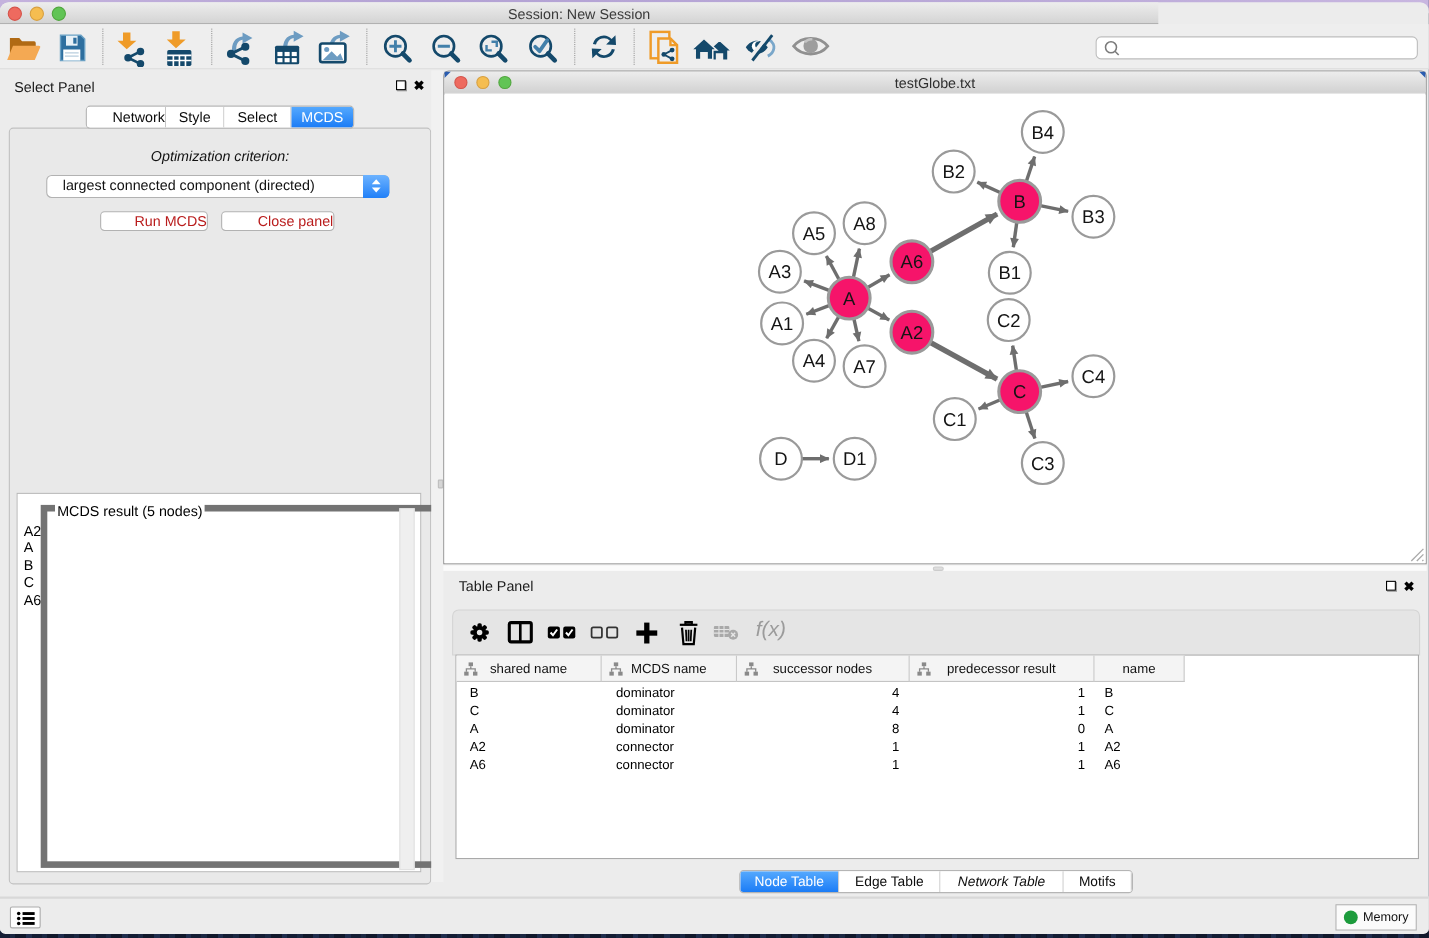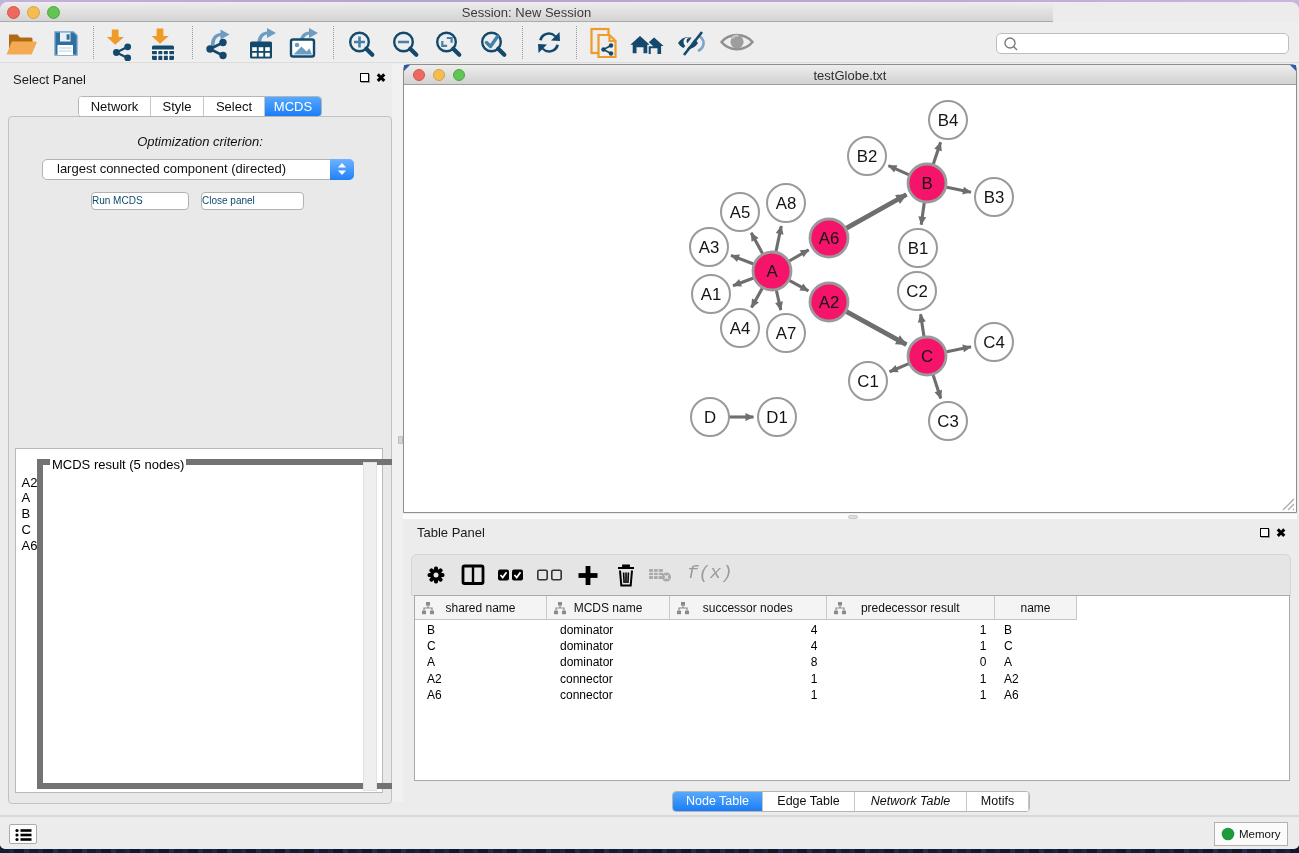--- a/index.html
+++ b/index.html
@@ -28,21 +28,21 @@
 .sqbtn { position:absolute; width:9px; height:9px; border:1.5px solid #000; background:#fff; box-shadow:1px 1px 0 #9a9a9a; }
 .xbtn { position:absolute; font-size:12px; font-weight:bold; color:#000; }
 
 #cpbox { position:absolute; left:8px; top:114px; width:384px; height:688px; background:#e9e9e9; border:1px solid #c1c1c1; border-radius:4px; }
 #cptabs { position:absolute; left:78px; top:94px; height:21px; display:flex; border:1px solid #b5b5b5; border-radius:4px; overflow:hidden; background:#fff; }
 #cptabs .tab { font-size:13px; color:#0d0d0d; text-align:center; line-height:19px; background:#fff; border-right:1px solid #c6c6c6; }
 #cptabs .tab.sel { background:linear-gradient(#55a9fe,#1b7cf6); color:#fff; border-right:none; }
 #optlab { position:absolute; left:0; top:132px; width:400px; text-align:center; font-size:13px; color:#111;font-style:italic; }
 #dropdown { position:absolute; left:42px; top:157px; width:312px; height:21px; background:#fff; border:1px solid #b2b2b2; border-radius:5px; font-size:13px; color:#111; line-height:17px; padding-left:14px; }
 #spinner { position:absolute; right:-1px; top:-1px; width:24px; height:21px; border-radius:0 5px 5px 0; background:linear-gradient(#6db3ff,#2180f8); }
-.btn { position:absolute; height:18px; background:#fff; border:1px solid #b2b2b2; border-radius:4px; font-size:10px; color:#0c4a6e; text-align:left; line-height:16px; }
+.btn { position:absolute; height:18px; background:#fff; border:1px solid #b2b2b2; border-radius:4px; font-size:13px; color:#b91c1c; text-align:right; line-height:16px; }
 #mlist { position:absolute; left:15px; top:446px; width:368px; height:345px; background:#fff; border:1px solid #b9b9b9; }
 #mgroup { position:absolute; left:2px; top:10px; width:363px; height:330px; border:6px solid #737373;margin-left:19px; }
 #mgtitle { position:absolute; left:7px; top:-8px; background:#fff; font-size:13px; color:#000; padding:0 2px; }
 #mitems { position:absolute; left:5.5px; top:25.5px; font-size:13px; color:#000; line-height:15.9px; }
 #mscroll { position:absolute; right:5px; top:13px; width:14px; height:329px; background:#efefef; border:1px solid #e2e2e2; }
 
 #vsplit { position:absolute; left:392px; top:62px; width:11px; height:738px; background:#f1f1f1; }
 #vhandle { position:absolute; left:5.5px; top:372px; width:5px; height:8px; background:#d5d5d5; border:1px solid #bdbdbd; border-radius:1px; }
 
 #iwin { position:absolute; left:403px; top:62px; width:894px; height:449px; border:1px solid #8d8d8d; border-radius:5px 5px 0 0; background:#fff; }
@@ -201,21 +201,21 @@
           <line x1="12.6" y1="12.6" x2="16" y2="16" stroke="#7b7b7b" stroke-width="1.4"></line>
         </svg>
   </div>
 </div>
 
 <div class="hdrtxt" style="left:13px; top:70px;">Select Panel</div>
 <div class="sqbtn" style="left:360px; top:71px;"></div>
 <div class="xbtn" style="left:376px; top:69px;">✖</div>
 <div id="cpbox"></div>
 <div id="cptabs">
-  <div class="tab" style="width:72px;">Network</div>
+  <div class="tab" style="width:72px;text-align:right;">Network</div>
   <div class="tab" style="width:53px;">Style</div>
   <div class="tab" style="width:61px;">Select</div>
   <div class="tab sel" style="width:56px;">MCDS</div>
 </div>
 <div id="optlab">Optimization criterion:</div>
 <div id="dropdown">largest connected component (directed)
   <div id="spinner">
     <svg width="24" height="21">
           <path d="M12 4 L16 8.5 L8 8.5 Z" fill="#fff"></path>
           <path d="M12 16 L16 11.5 L8 11.5 Z" fill="#fff"></path>
@@ -380,21 +380,21 @@
       </svg>
 <svg style="position:absolute;left:234px;top:4px" width="30" height="30" viewBox="0 0 30 30">
         <rect x="3" y="10" width="14" height="10" rx="1" fill="#a9a9a9"></rect>
 <line x1="3" y1="13.3" x2="17" y2="13.3" stroke="#e5e5e5" stroke-width="1"></line>
 <line x1="3" y1="16.6" x2="17" y2="16.6" stroke="#e5e5e5" stroke-width="1"></line>
 <line x1="7.6" y1="10" x2="7.6" y2="20" stroke="#e5e5e5" stroke-width="1"></line>
 <line x1="12.2" y1="10" x2="12.2" y2="20" stroke="#e5e5e5" stroke-width="1"></line>
 <circle cx="20.5" cy="18" r="4.5" fill="#a9a9a9"></circle>
 <path d="M18.7 16.2 L22.3 19.8 M22.3 16.2 L18.7 19.8" stroke="#e5e5e5" stroke-width="1.4"></path>
       </svg>
-<div style="position:absolute;left:275px;top:7px;font-family:Liberation Mono, monospace;font-style:italic;font-size:19px;color:#9b9b9b;">f(x)</div>
+<div style="position:absolute;left:275px;top:7px;font-family:Liberation Sans, sans-serif;font-style:italic;font-size:19px;color:#9b9b9b;">f(x)</div>
 </div>
 <div id="tbl">
   <div id="thead">
     <div class="hcell" style="left:0px;width:132px;">
           <svg class="orgicon" width="14" height="13" viewBox="0 0 14 13">
             <rect x="5" y="0" width="4" height="3.6" fill="#8a8a8a"></rect>
             <rect x="1" y="8.6" width="4" height="3.6" fill="#8a8a8a"></rect>
             <rect x="9" y="8.6" width="4" height="3.6" fill="#8a8a8a"></rect>
             <path d="M7 3.6 V6 M3 8.6 V6 H11 V8.6" fill="none" stroke="#8a8a8a" stroke-width="1.2"></path>
           </svg>

